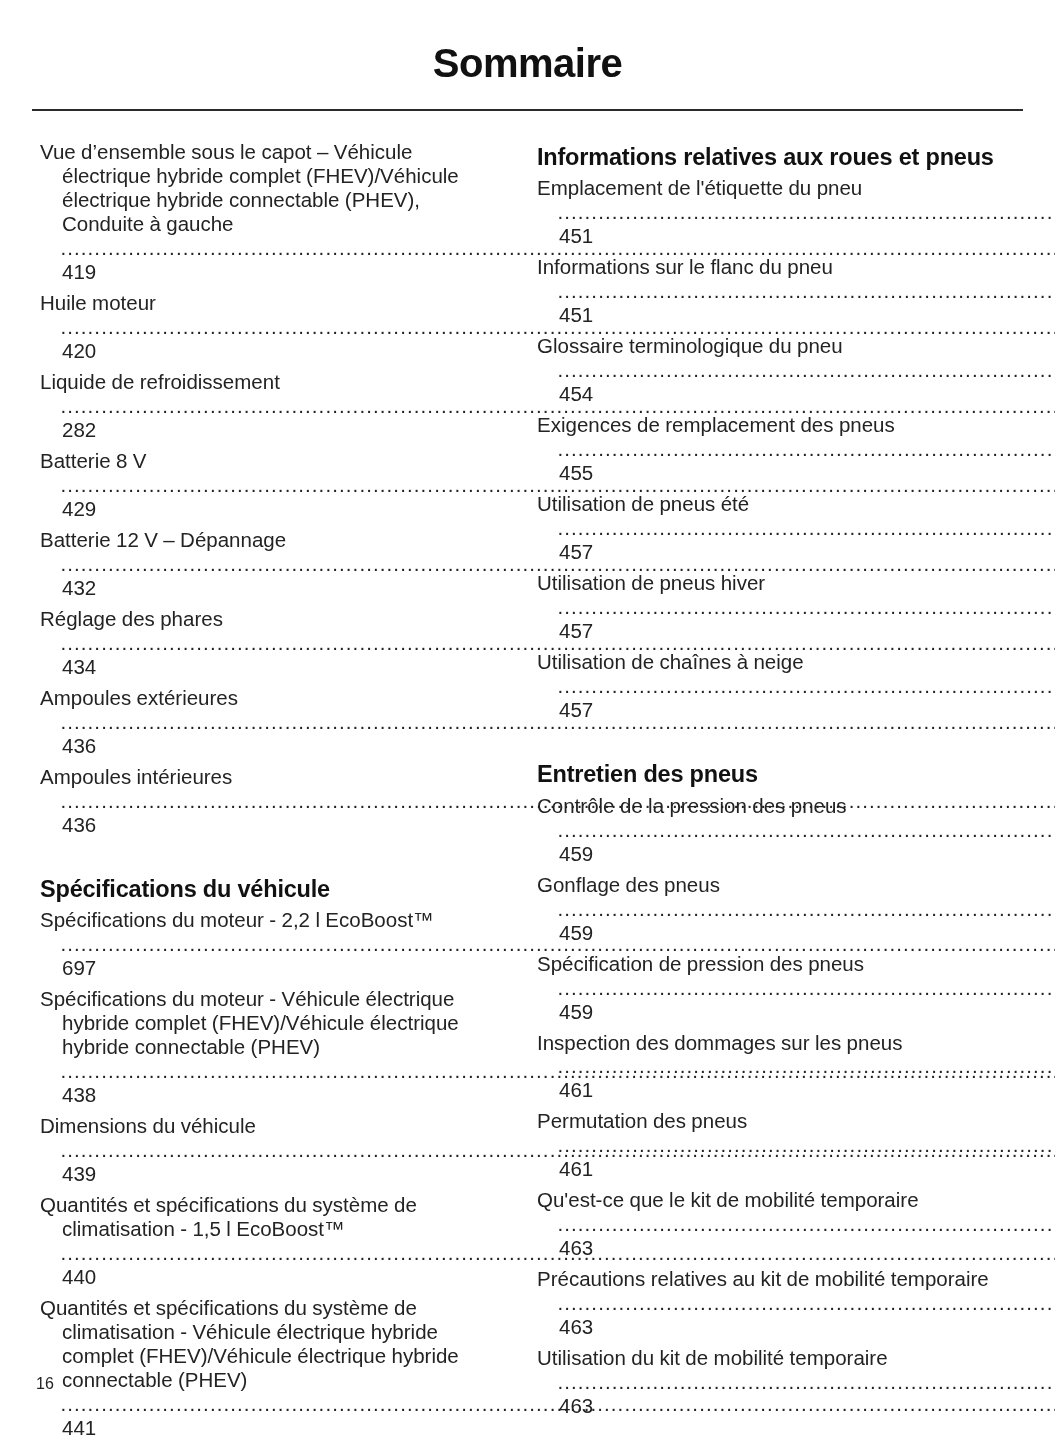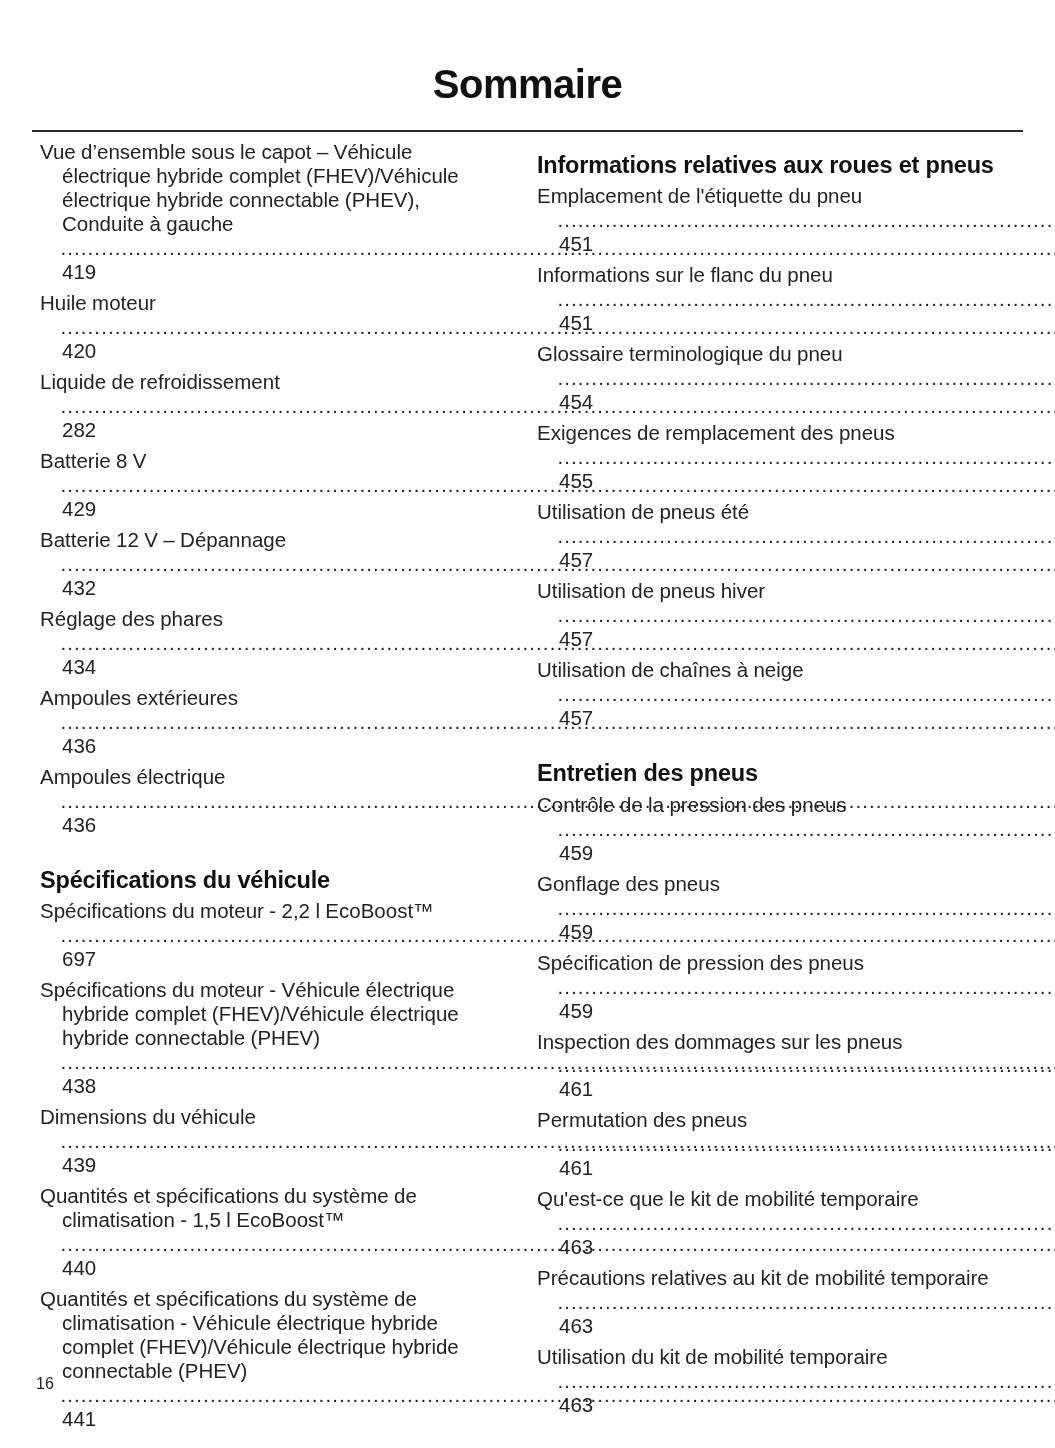--- a/index.html
+++ b/index.html
@@ -14,21 +14,21 @@
   .page { position:relative; width:1055px; height:1448px; padding:0; }
 
   
   .page-title {
     text-align:center;
     font-size:40px;
     font-weight:bold;
     letter-spacing:-0.5px;
     font-stretch:condensed;
     color:#111111;
-    padding-top:64px;
+    padding-top:43px;
     line-height:1;
   }
   .title-rule {
     margin:26px 32px 0 32px;
     border-top:2.5px solid #2b2b2b;
   }
 
   
   .columns {
     position:absolute;
@@ -44,24 +44,24 @@
   
   .sec-head {
     font-size:23.5px;
     font-weight:bold;
     font-stretch:condensed;
     letter-spacing:-0.2px;
     color:#111111;
     line-height:1.17;
     padding-left:22px;
     text-indent:-22px;
-    margin-top:30px;
+    margin-top:39px;
     margin-bottom:5px;
   }
-  .sec-head.first { margin-top:12px; }
+  .sec-head.first { margin-top:4px; }
 
   
   .entry {
     font-size:20.5px;
     line-height:1.17;
     color:#232323;
     padding-left:22px;
     text-indent:-22px;
     margin-bottom:7px;
     word-spacing:-0.3px;
@@ -103,21 +103,21 @@
 
   <div class="columns">
     <div class="col left" id="col-left">
         <div class="entry"><span class="lbl">Vue d’ensemble sous le capot – Véhicule électrique hybride complet (FHEV)/Véhicule électrique hybride connectable (PHEV), Conduite à gauche</span> <span class="leader">............................................................................................................................................................................................................................................</span><span class="pg">419</span></div>
         <div class="entry"><span class="lbl">Huile moteur</span> <span class="leader">.........................................................................................................................................................................................................................................................</span><span class="pg">420</span></div>
         <div class="entry"><span class="lbl">Liquide de refroidissement</span> <span class="leader">....................................................................................................................................................................................................................................</span><span class="pg">282</span></div>
         <div class="entry"><span class="lbl">Batterie 8 V</span> <span class="leader">.........................................................................................................................................................................................................................................................</span><span class="pg">429</span></div>
         <div class="entry"><span class="lbl">Batterie 12 V – Dépannage</span> <span class="leader">...................................................................................................................................................................................................................................</span><span class="pg">432</span></div>
         <div class="entry"><span class="lbl">Réglage des phares</span> <span class="leader">..............................................................................................................................................................................................................................................</span><span class="pg">434</span></div>
         <div class="entry"><span class="lbl">Ampoules extérieures</span> <span class="leader">...........................................................................................................................................................................................................................................</span><span class="pg">436</span></div>
-        <div class="entry"><span class="lbl">Ampoules électrique</span> <span class="leader">............................................................................................................................................................................................................................................</span><span class="pg">436</span></div>
+        <div class="entry"><span class="lbl">Ampoules intérieures</span> <span class="leader">............................................................................................................................................................................................................................................</span><span class="pg">436</span></div>
         <div class="sec-head">Spécifications du véhicule</div>
         <div class="entry"><span class="lbl">Spécifications du moteur - 2,2 l EcoBoost™</span> <span class="leader">...........................................................................................................................................................................................................</span><span class="pg">697</span></div>
         <div class="entry"><span class="lbl">Spécifications du moteur - Véhicule électrique hybride complet (FHEV)/Véhicule électrique hybride connectable (PHEV)</span> <span class="leader">..............................................................................................................................................................................................................................</span><span class="pg">438</span></div>
         <div class="entry"><span class="lbl">Dimensions du véhicule</span> <span class="leader">........................................................................................................................................................................................................................................</span><span class="pg">439</span></div>
         <div class="entry"><span class="lbl">Quantités et spécifications du système de climatisation - 1,5 l EcoBoost™</span> <span class="leader">.........................................................................................................................................................................................................................</span><span class="pg">440</span></div>
         <div class="entry"><span class="lbl">Quantités et spécifications du système de climatisation - Véhicule électrique hybride complet (FHEV)/Véhicule électrique hybride connectable (PHEV)</span> <span class="leader">..........................................................................................................................................................................................................................................</span><span class="pg">441</span></div>
       </div>
     <div class="col right" id="col-right">
         <div class="sec-head first">Informations relatives aux roues et pneus</div>
         <div class="entry"><span class="lbl">Emplacement de l'étiquette du pneu</span> <span class="leader">.......................................................................................................................................................................................................................</span><span class="pg">451</span></div>

